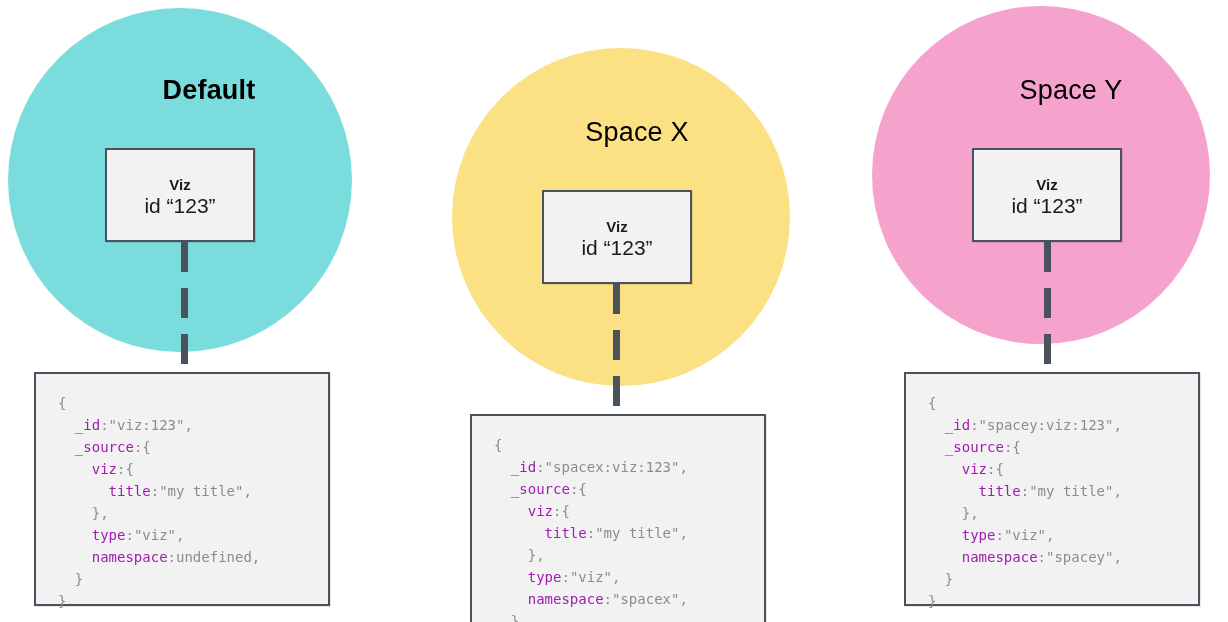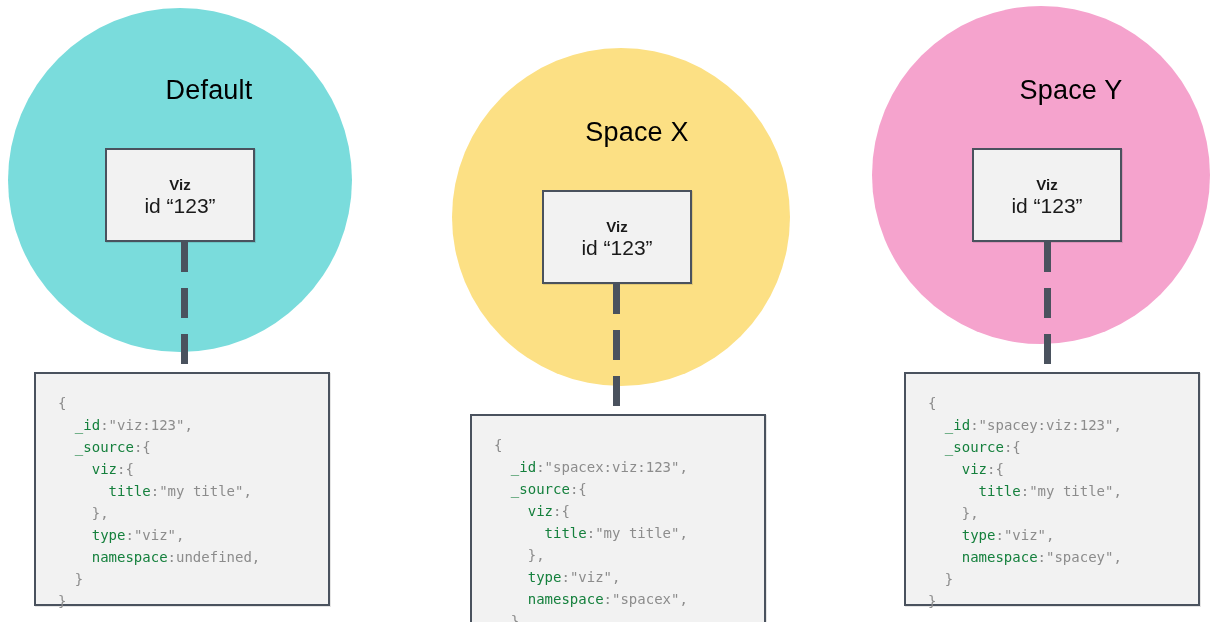--- a/index.html
+++ b/index.html
@@ -49,21 +49,21 @@
     top: 74px;
     left: 0;
     width: 100%;
     text-align: center;
     font-size: 27px;
     line-height: 32px;
     color: #000000;
     font-family: "Liberation Sans", sans-serif;
     letter-spacing: 0.2px;
   }
-  .col-0 .circle-title { padding-left: 8px; box-sizing: border-box; }
+  .col-0 .circle-title { padding-left: 8px; box-sizing: border-box; font-weight: bold; }
 
   
   .viz-box {
     position: absolute;
     top: 148px;
     width: 150px;
     height: 94px;
     background: #f2f2f2;
     border: 2px solid #4a525e;
     box-sizing: border-box;
@@ -119,21 +119,21 @@
   .col-1 .code-box { left: 38px; }
   .col-2 .code-box { left: 38px; }
 
   .code {
     font-family: "DejaVu Sans Mono", monospace;
     font-size: 14px;
     line-height: 22px;
     white-space: pre;
     color: #3a3a3a;
   }
-  .code .k { color: #15803d; }
+  .code .k { color: #a21caf; }
   .code .v { color: #8c8c8c; }
   .code .p { color: #8c8c8c; }
   .code .b { color: #8c8c8c; }
 </style>
 </head>
 <body>
 
 <div id="stage">
 
   <div class="column col-0">

